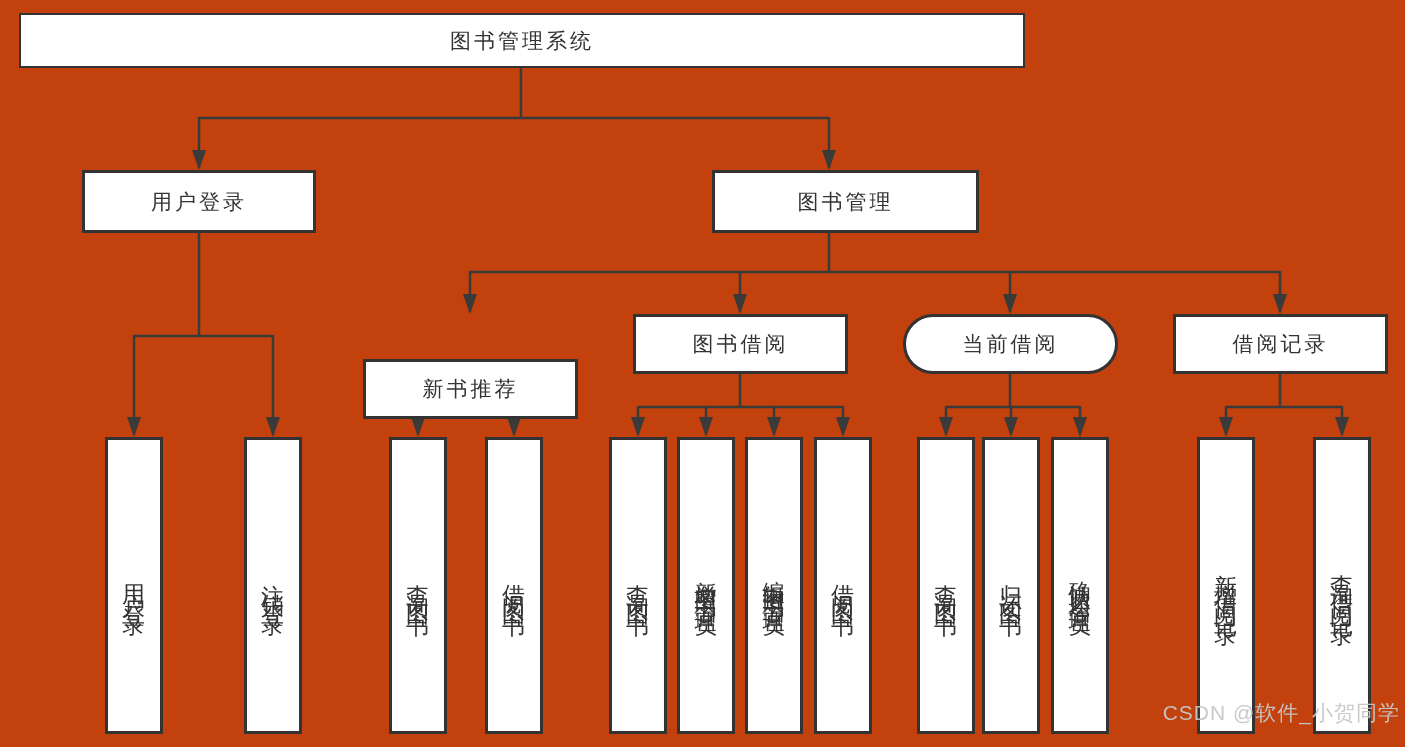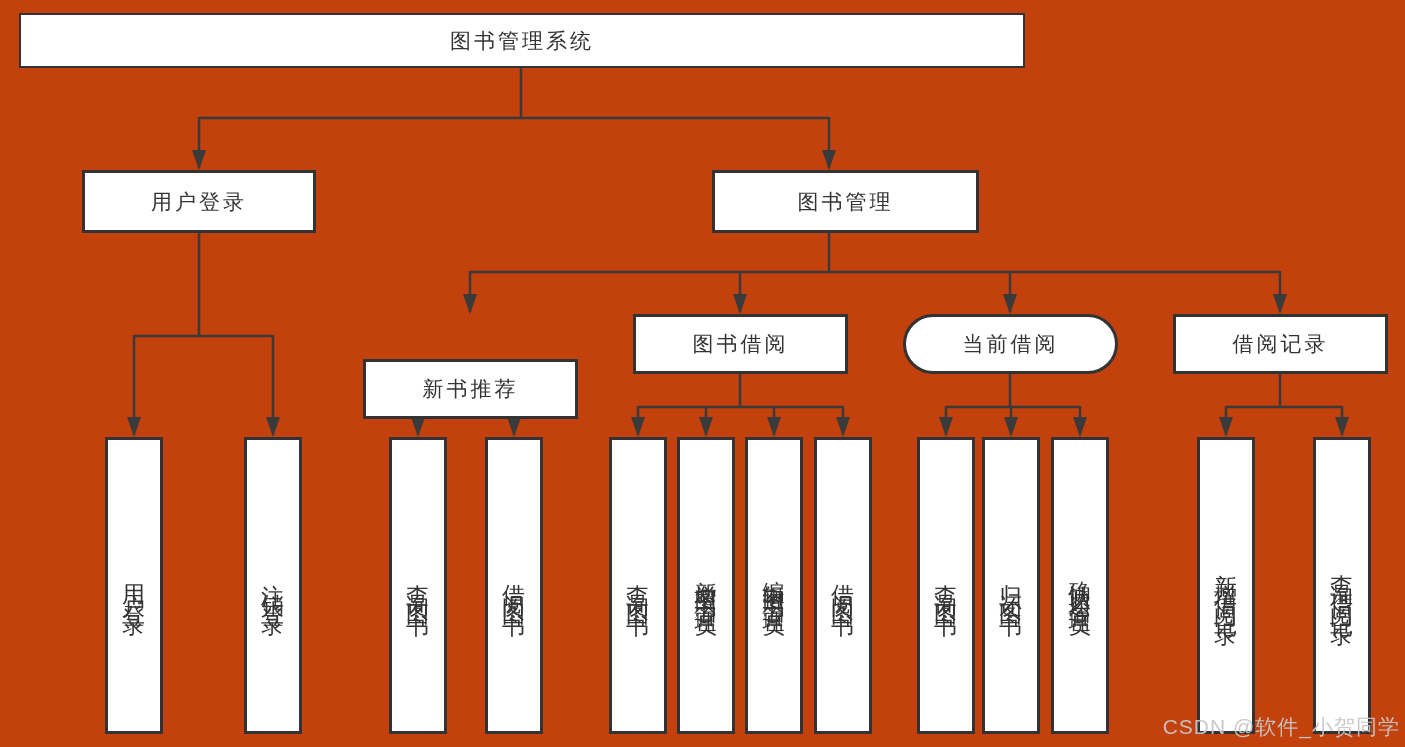--- a/index.html
+++ b/index.html
@@ -41,21 +41,21 @@
     line-height: 1.05;
     letter-spacing: 10px;
     color: #333333;
   }
   .node.leaf.tight span {
     letter-spacing: 5px;
     font-size: 22px;
   }
   .watermark {
     position: absolute;
-    right: 5px; bottom: 6px;
+    right: 5px; bottom: 20px;
     font-size: 21px;
     letter-spacing: 1px;
     color: rgba(198, 198, 198, 0.95);
     z-index: 5;
     white-space: nowrap;
   }
 </style>
 </head>
 <body>
 

